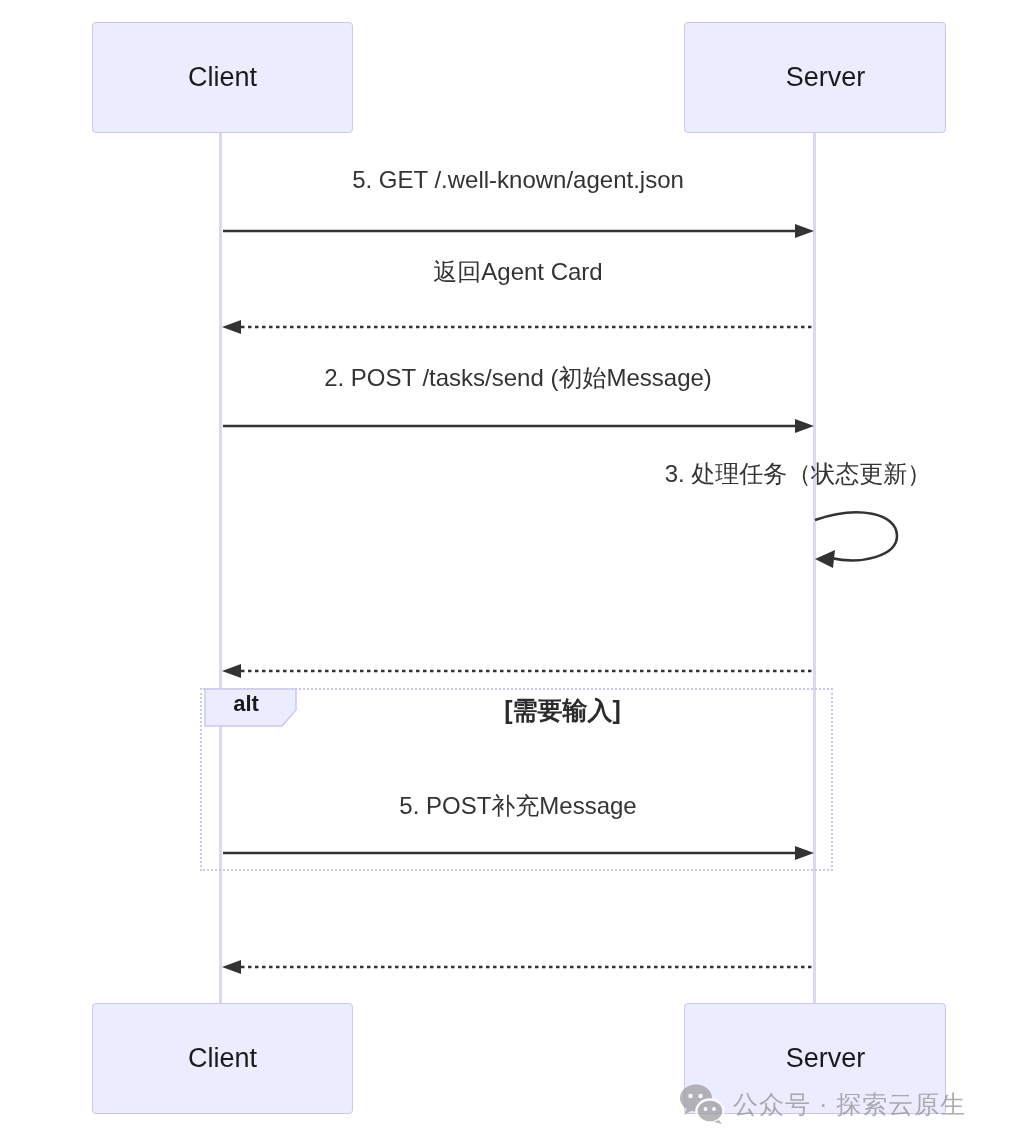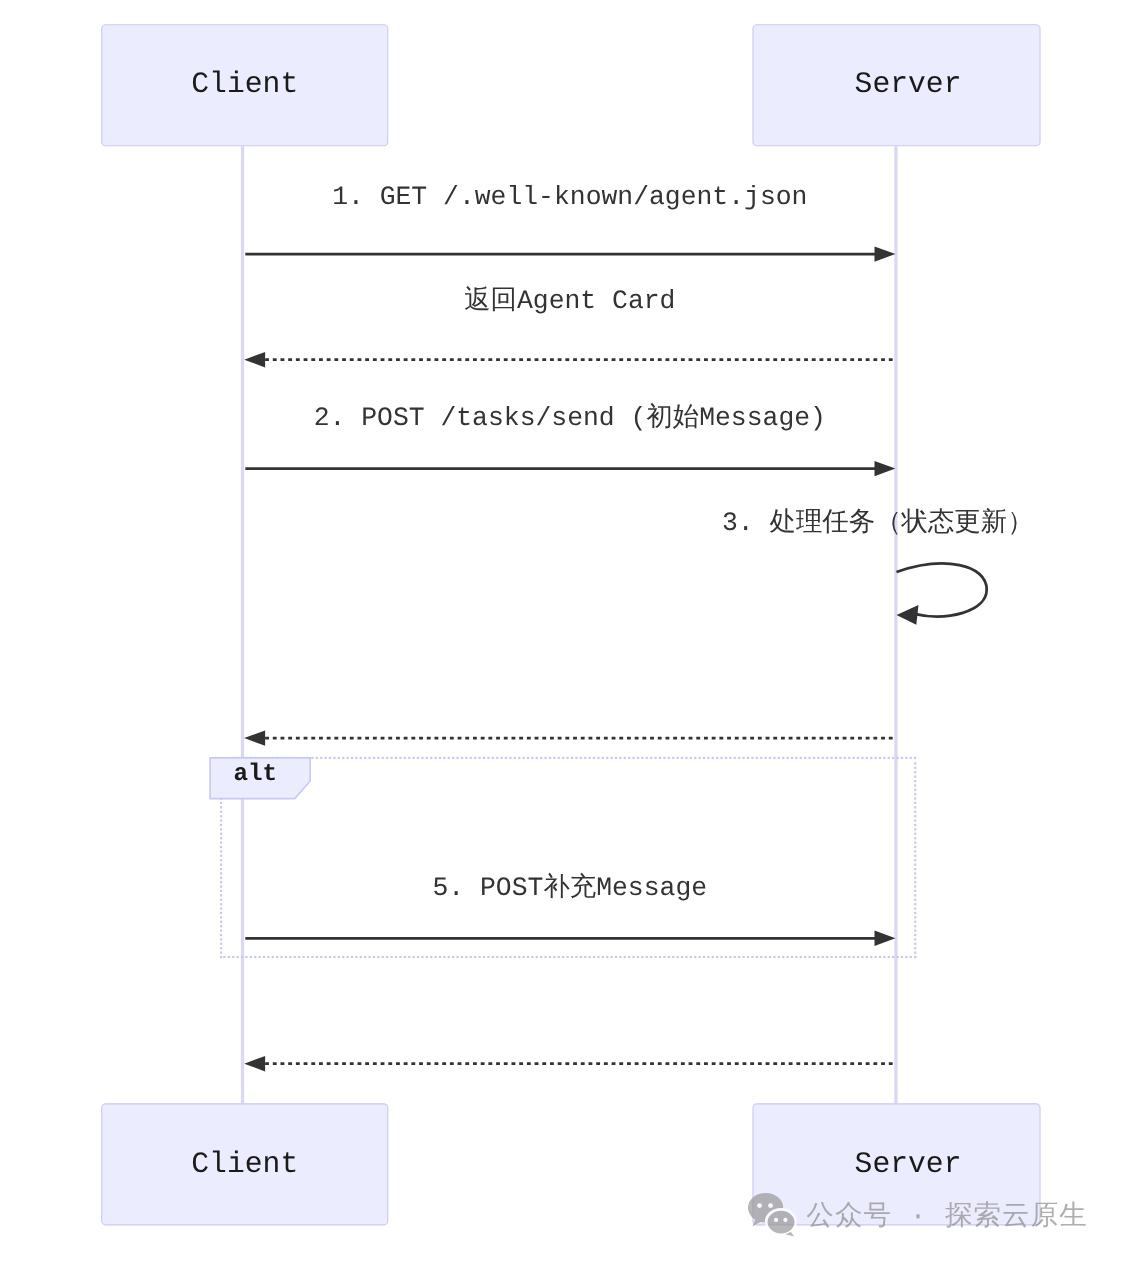--- a/index.html
+++ b/index.html
@@ -1,21 +1,21 @@
 <!DOCTYPE html>
 <html><head>
 <meta charset="utf-8">
 <style>
   html, body { margin: 0; padding: 0; background: #ffffff; }
   .canvas {
     position: relative;
     width: 1024px;
     height: 1146px;
     background: #ffffff;
-    font-family: Liberation Mono, monospace;
+    font-family: Liberation Sans, sans-serif;
     overflow: hidden;
   }
   
   .actor {
     position: absolute;
     width: 261px;
     height: 111px;
     background: #ECECFF;
     border: 1.5px solid #c9c9f0;
     border-radius: 4px;
@@ -66,21 +66,21 @@
     left: 200px;
     top: 688px;
     width: 633px;
     height: 183px;
     border: 2.5px dotted #c8c8ee;
     box-sizing: border-box;
     z-index: 1;
   }
   .alt-label {
     position: absolute;
-    left: 190px;
+    left: 204px;
     top: 688px;
     width: 94px;
     height: 40px;
     z-index: 2;
   }
   .alt-label .alt-text {
     position: absolute;
     left: 0; top: 3px;
     width: 84px;
     text-align: center;
@@ -124,21 +124,21 @@
 <div class="canvas">
 
   <div class="lifeline client"></div>
   <div class="lifeline server"></div>
 
   <div class="alt-frame"></div>
 
   <div class="actor client top">Client</div>
   <div class="actor server top">Server</div>
 
-  <div class="msg-label" style="top:166px">1. GET /.well-known/agent.json</div>
+  <div class="msg-label" style="top:166px">5. GET /.well-known/agent.json</div>
   <svg class="arrow" style="top:223px" width="594" height="16">
     <line x1="2" y1="8" x2="576" y2="8" stroke="#333333" stroke-width="2.5"></line>
     <polygon points="574,1 593,8 574,15" fill="#333333"></polygon>
   </svg>
 
   <div class="msg-label" style="top:256px">返回Agent Card</div>
   <svg class="arrow" style="top:319px" width="594" height="16">
     <polygon points="20,1 1,8 20,15" fill="#333333"></polygon>
     <line x1="20" y1="8" x2="593" y2="8" stroke="#333333" stroke-width="2.5" stroke-dasharray="3.5,3.5"></line>
   </svg>
@@ -159,20 +159,21 @@
     <polygon points="20,1 1,8 20,15" fill="#333333"></polygon>
     <line x1="20" y1="8" x2="593" y2="8" stroke="#333333" stroke-width="2.5" stroke-dasharray="3.5,3.5"></line>
   </svg>
 
   <div class="alt-label">
     <svg width="94" height="40">
       <path d="M1,1 H92 V22 L78,38 H1 Z" fill="#ECECFF" stroke="#c9c9f0" stroke-width="1.5"></path>
     </svg>
     <span class="alt-text">alt</span>
   </div>
+  <div class="alt-condition">[需要输入]</div>
 
   <div class="msg-label" style="top:790px">5. POST补充Message</div>
   <svg class="arrow" style="top:845px" width="594" height="16">
     <line x1="2" y1="8" x2="576" y2="8" stroke="#333333" stroke-width="2.5"></line>
     <polygon points="574,1 593,8 574,15" fill="#333333"></polygon>
   </svg>
 
   <svg class="arrow" style="top:959px" width="594" height="16">
     <polygon points="20,1 1,8 20,15" fill="#333333"></polygon>
     <line x1="20" y1="8" x2="593" y2="8" stroke="#333333" stroke-width="2.5" stroke-dasharray="3.5,3.5"></line>

